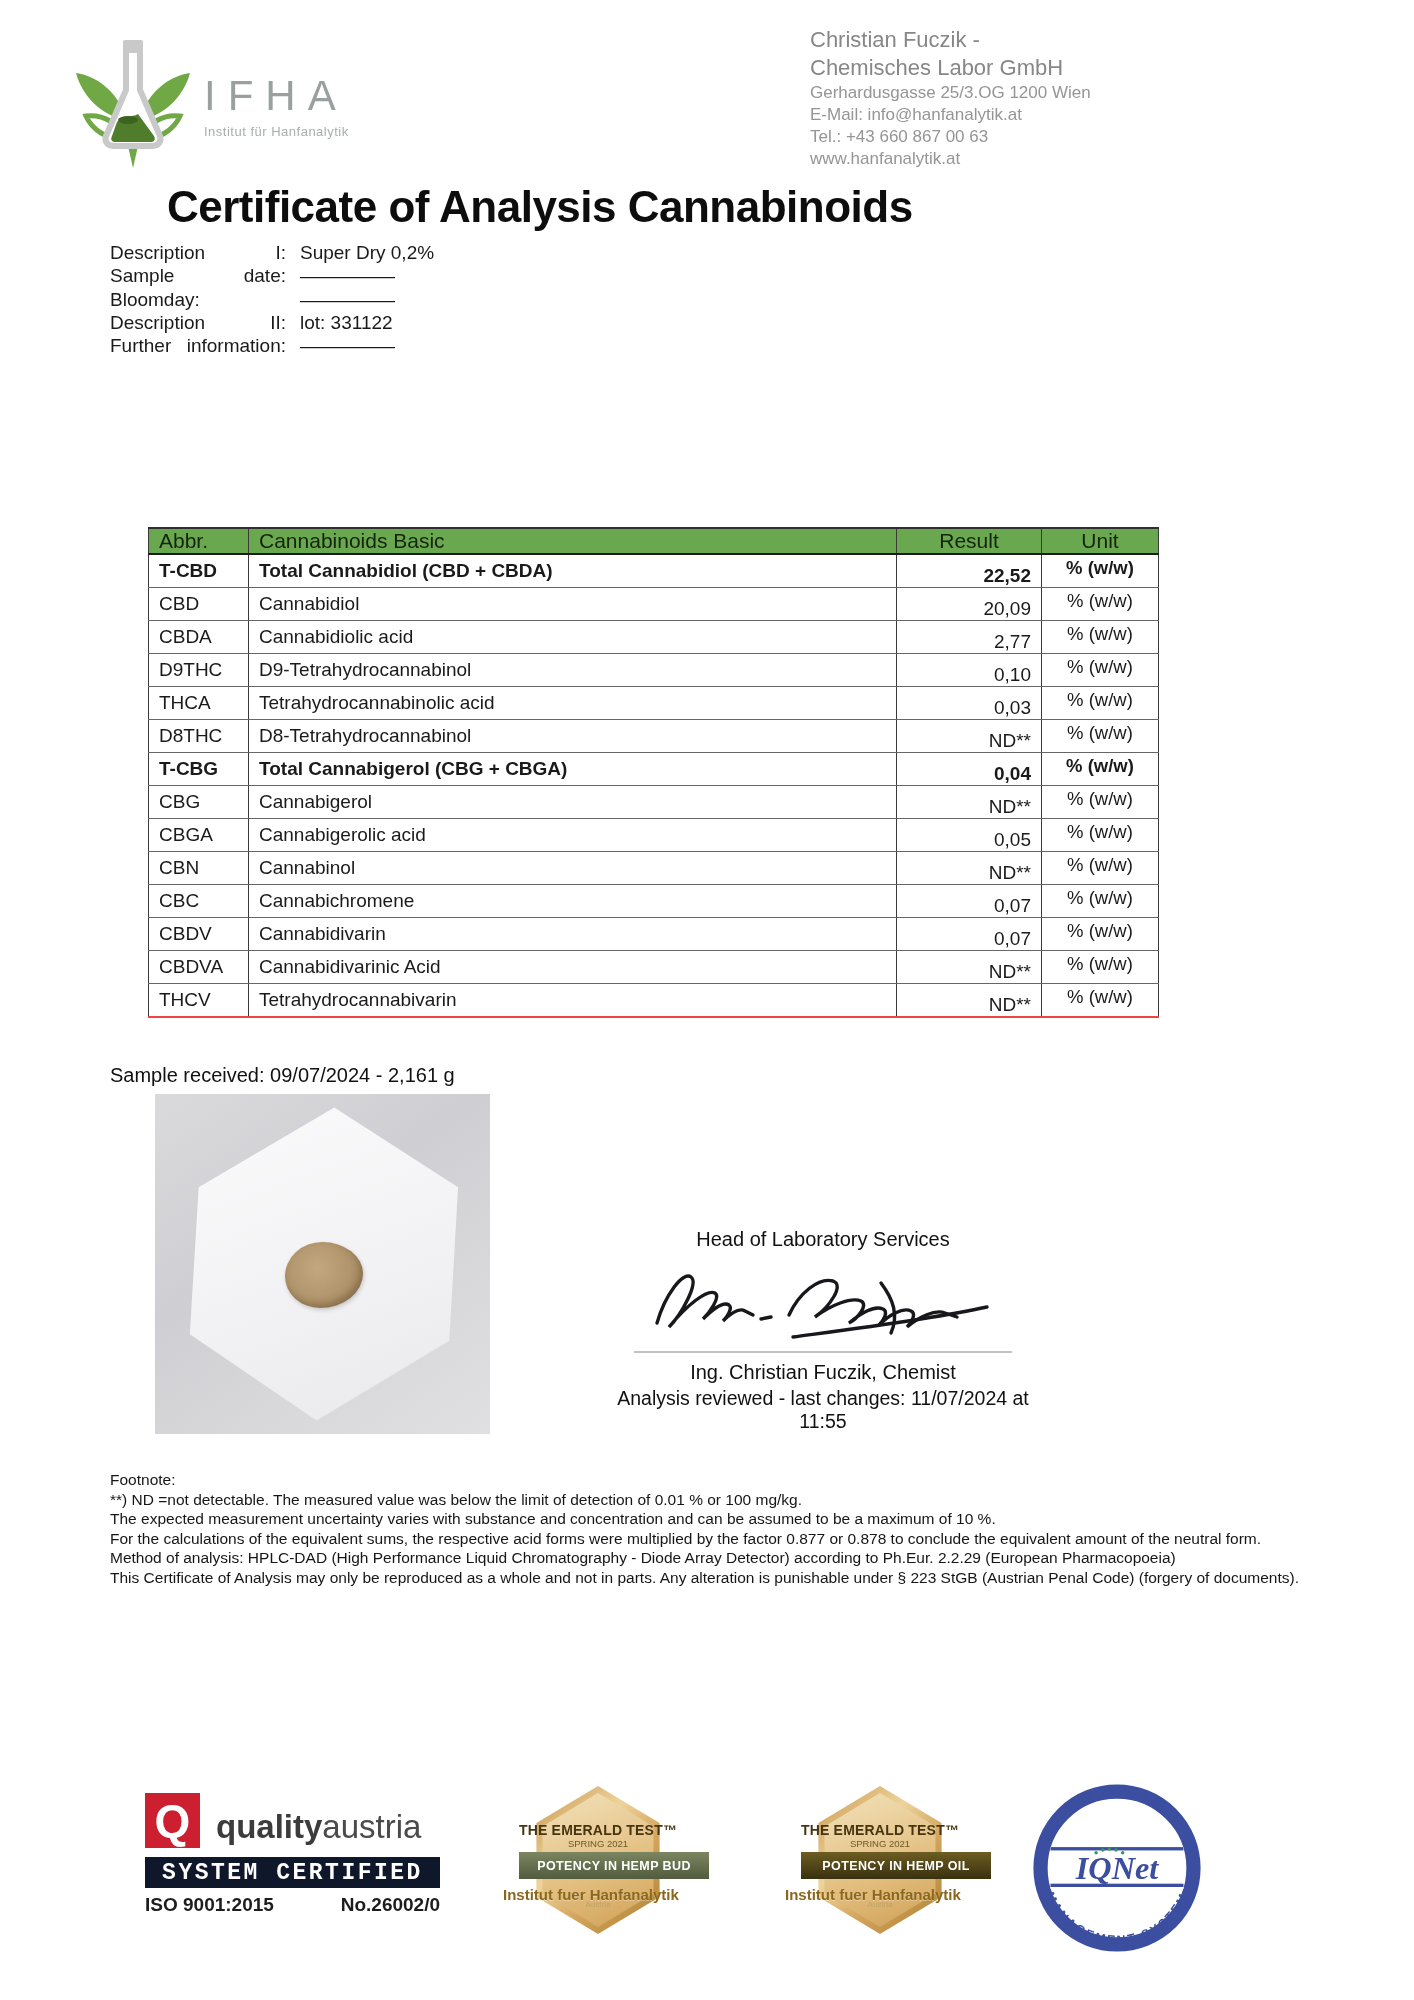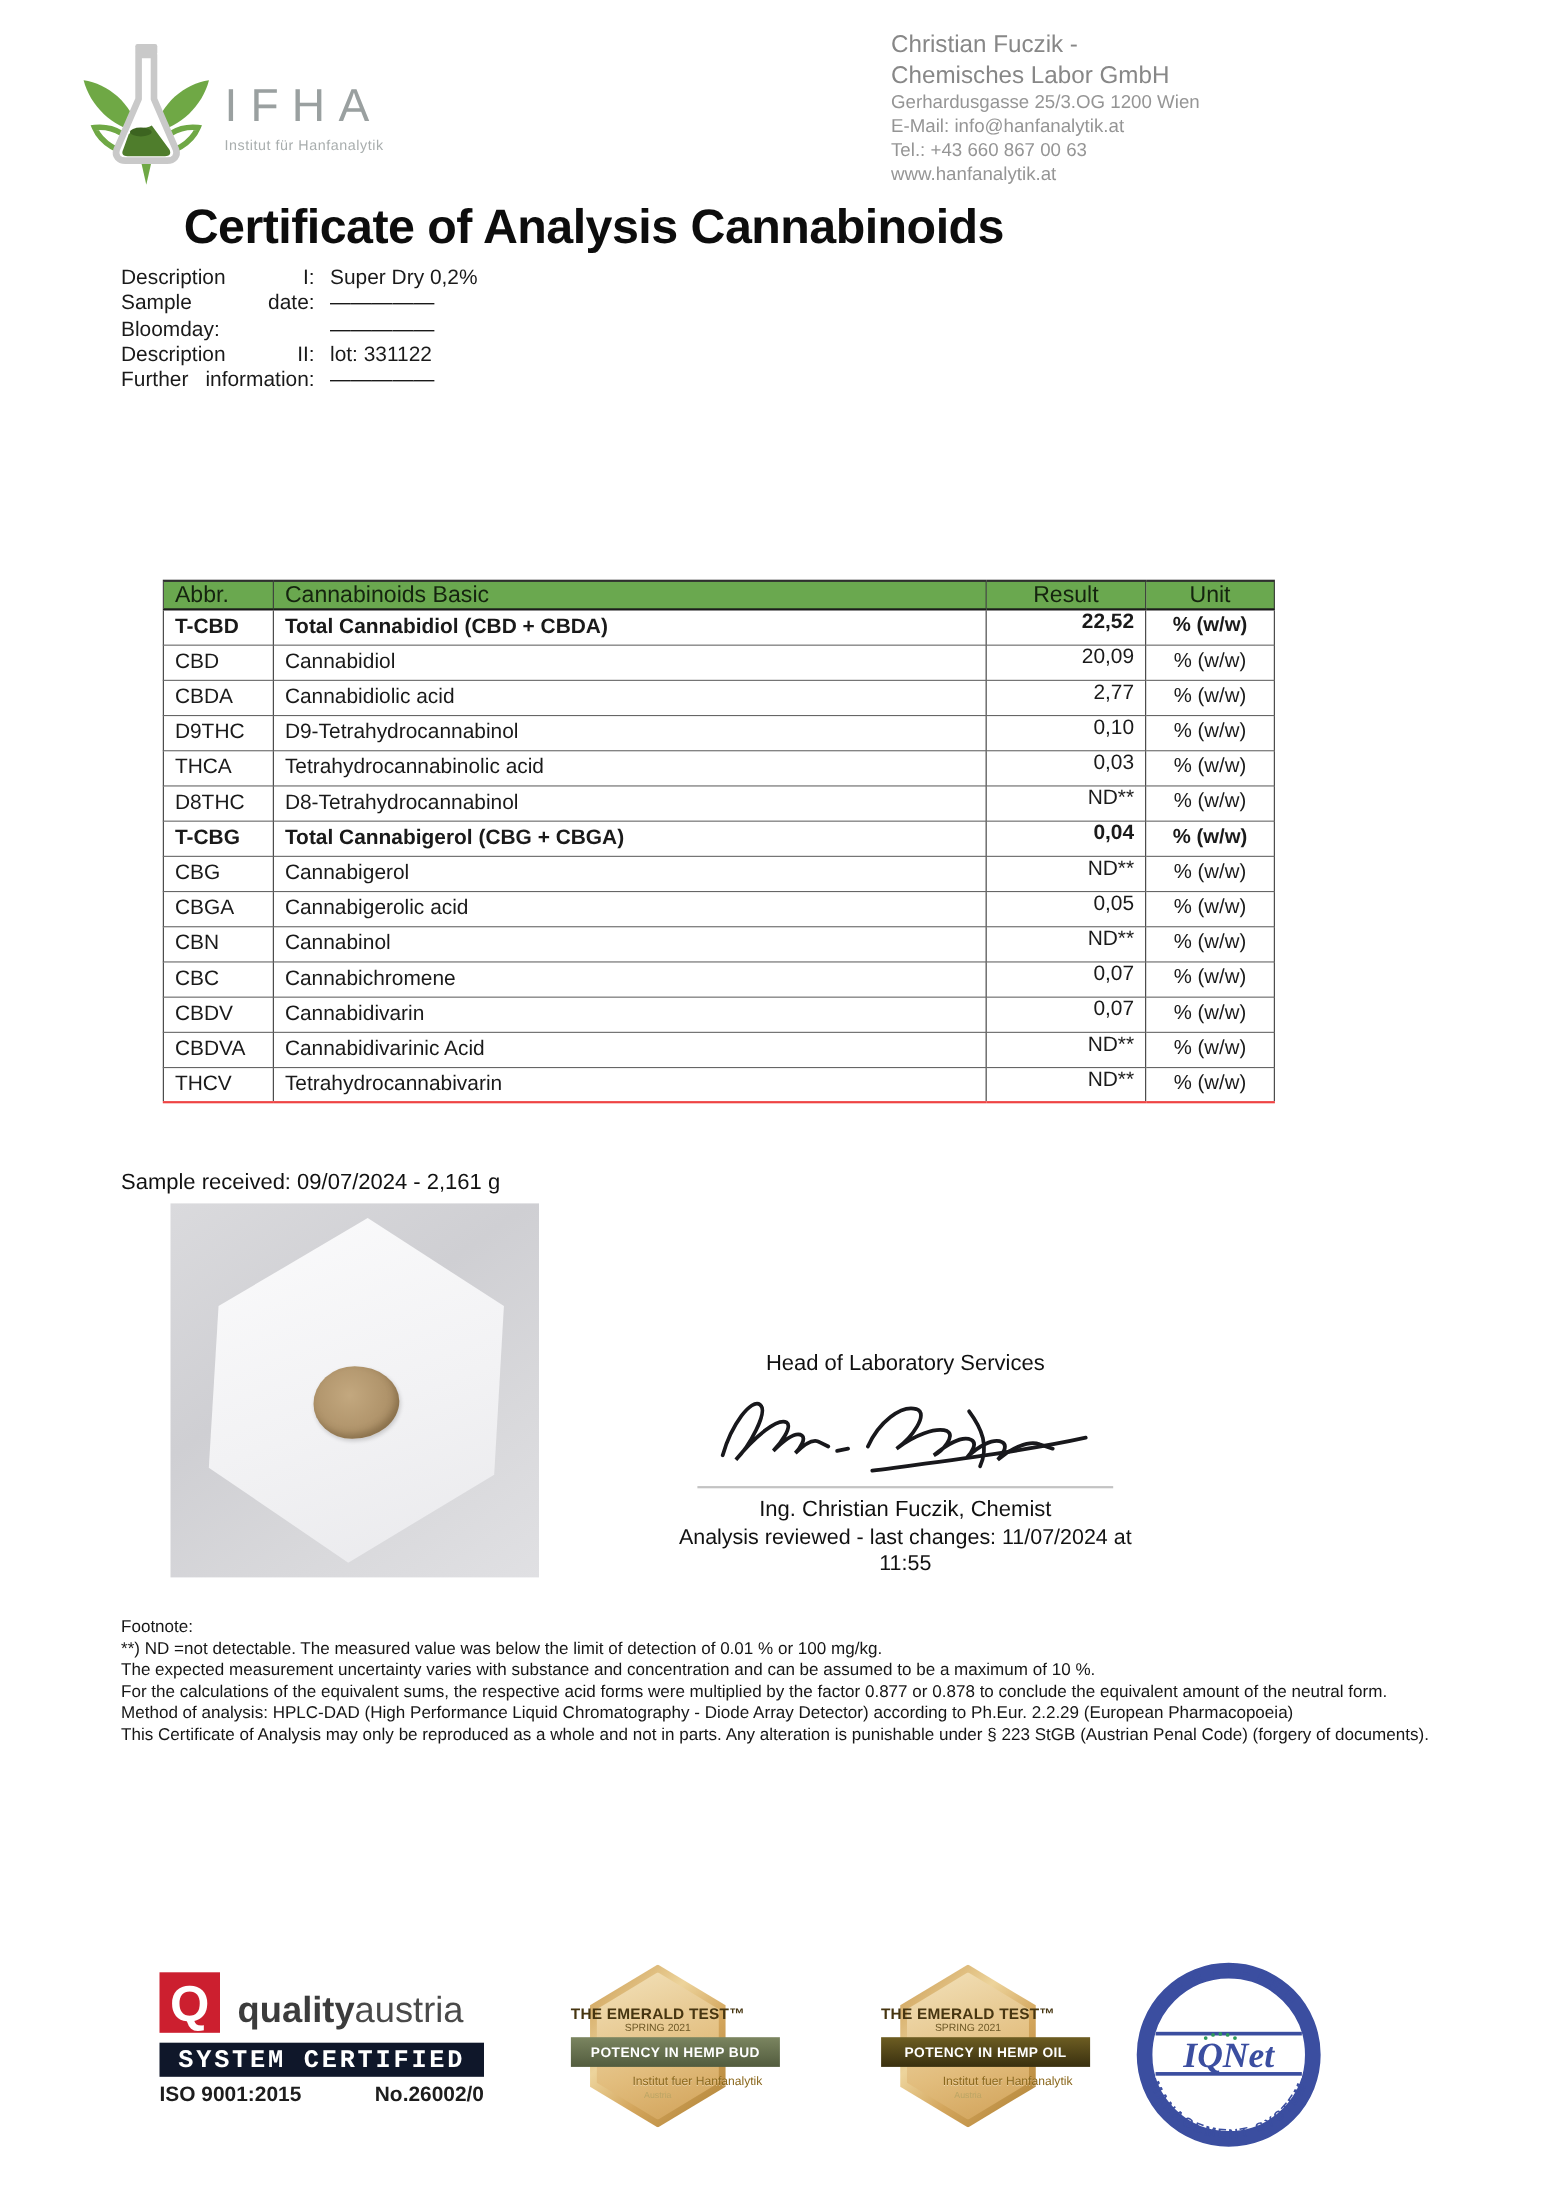--- a/index.html
+++ b/index.html
@@ -27,21 +27,21 @@
   .detail-label { width:176px; text-align:justify; text-align-last:justify; }
   .detail-value { margin-left:14px; }
 
   
   .coa-table { position:absolute; left:148px; top:527px; width:1010px; border-collapse:collapse; table-layout:fixed; }
   .coa-table th, .coa-table td { border-left:1.5px solid #3a3a3a; border-right:1.5px solid #3a3a3a; font-weight:400; }
   .coa-table thead th { background:#6aa84f; height:25px; font-size:21px; color:#15240f; text-align:left; padding:0 10px; border-top:2px solid #2f2f2f; border-bottom:2.5px solid #1c1c1c; }
   .coa-table thead th.center { text-align:center; }
   .coa-table td { height:32px; font-size:19px; border-top:1px solid #666; border-bottom:1px solid #666; padding:0 10px; vertical-align:middle; background:#fff; }
   .coa-table tbody tr:last-child td { border-bottom:2px solid #ef4444; }
-  .coa-table td.result { text-align:right; vertical-align:top; padding-top:0; }
+  .coa-table td.result { text-align:right; vertical-align:top; padding-top:10px; }
   .coa-table td.unit { text-align:center; vertical-align:top; padding-top:2px; font-size:18.5px; }
   .coa-table tr.bold-row td { font-weight:700; }
 
   
   .sample-received { position:absolute; left:110px; top:1064px; font-size:20px; color:#111; }
   .sample-photo { position:absolute; left:155px; top:1094px; width:335px; height:340px; background:linear-gradient(145deg,#dadadd 0%,#cfcfd3 40%,#d8d8db 70%,#e0e0e3 100%); overflow:hidden; }
   .hex-plate { position:absolute; left:6%; top:3%; width:88%; height:94%; background:linear-gradient(160deg,#fbfbfc 0%,#f2f2f4 55%,#e9e9ec 100%); clip-path:polygon(54% 1%, 96% 26%, 93% 74%, 48% 99%, 5% 72%, 8% 26%); box-shadow:0 0 18px rgba(0,0,0,0.12); }
   .powder { position:absolute; left:130px; top:148px; width:78px; height:66px; border-radius:48% 52% 55% 45% / 52% 48% 52% 48%; background:radial-gradient(circle at 42% 40%, #c3a87f 0%, #b0946b 55%, #9d815c 100%); box-shadow:inset -3px -4px 7px rgba(80,60,30,0.35), 1px 2px 4px rgba(0,0,0,0.18); }
 
   
@@ -73,21 +73,21 @@
   .badge-title { position:absolute; top:36px; width:100%; text-align:center; font-size:14px; font-weight:800; color:#463510; letter-spacing:0.2px; }
   .badge-season { position:absolute; top:52px; width:100%; text-align:center; font-size:9.5px; color:#6d5826; }
   .ribbon { position:absolute; top:66px; left:16px; width:100%; height:27px; display:flex; align-items:center; justify-content:center; font-size:12.5px; font-weight:800; color:#ffffff; letter-spacing:0.4px; }
   .badge.bud .ribbon { background:linear-gradient(#7b8560,#525c3e); }
   .badge.oil .ribbon { background:linear-gradient(#6d5d22,#39300f); }
   .ribbon:before, .ribbon:after { content:""; position:absolute; top:4px; width:16px; height:27px; z-index:-1; }
   .ribbon:before { left:-9px; clip-path:polygon(0 0, 100% 0, 100% 100%, 0 100%, 45% 50%); }
   .ribbon:after { right:-9px; clip-path:polygon(0 0, 100% 0, 55% 50%, 100% 100%, 0 100%); }
   .badge.bud .ribbon:before, .badge.bud .ribbon:after { background:#434c32; }
   .badge.oil .ribbon:before, .badge.oil .ribbon:after { background:#d1a43c; }
-  .badge-org { position:absolute; top:100px; width:100%; text-align:right; font-size:11px; font-weight:400; color:#8a671c; text-shadow:0 1px 0 rgba(255,255,255,0.4); }
+  .badge-org { position:absolute; top:100px; width:100%; text-align:left; font-size:15px; font-weight:700; color:#8a671c; text-shadow:0 1px 0 rgba(255,255,255,0.4); }
   .badge-country { position:absolute; top:114px; width:100%; text-align:center; font-size:8px; color:#bba565; }
 
   .iqnet { position:absolute; left:1022px; top:1773px; width:190px; height:190px; }
 </style>
 </head>
 <body>
 
 <div class="page">
 
   <div class="logo-wrap">

